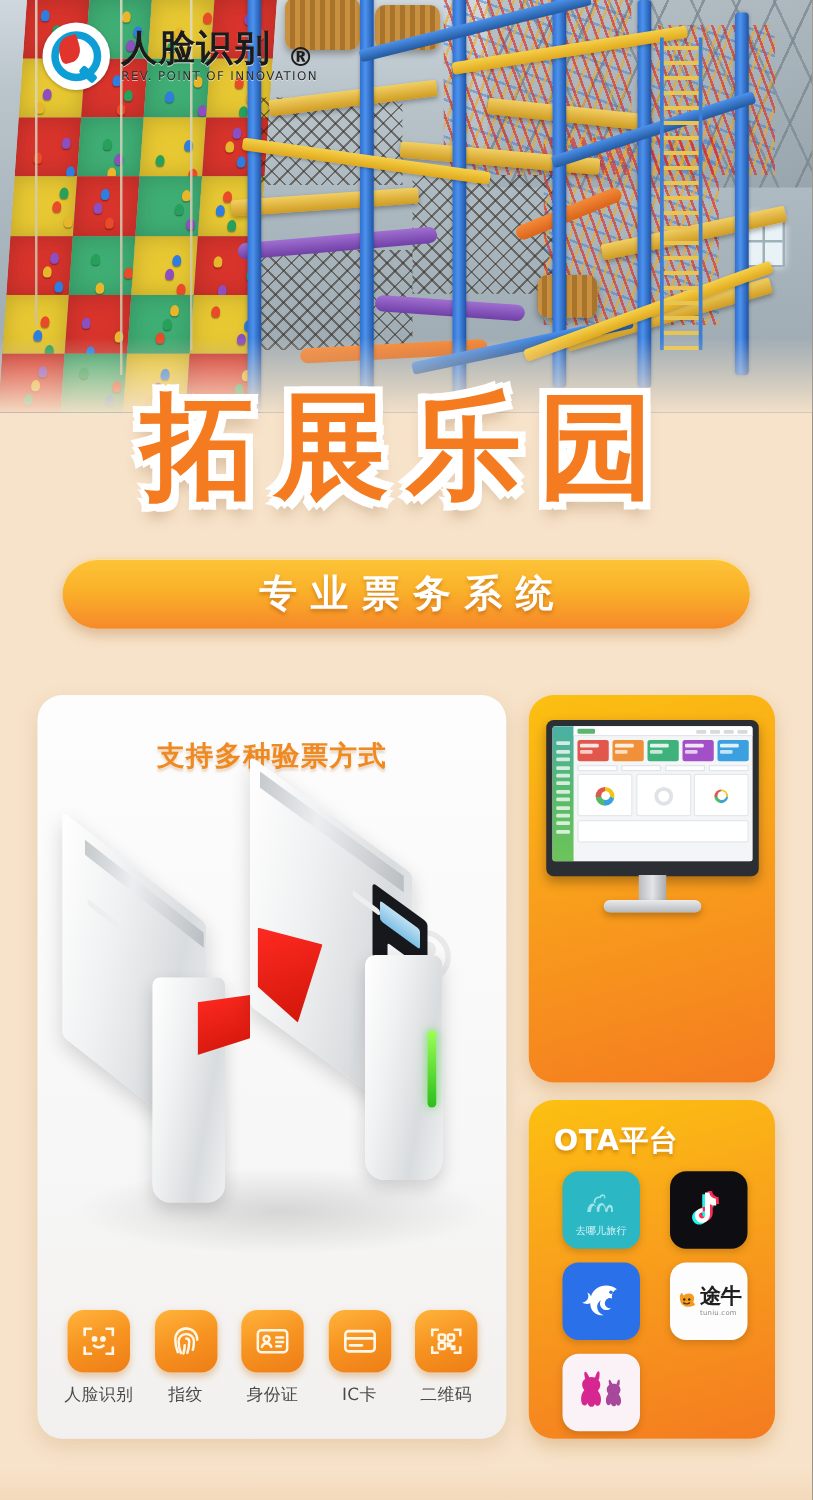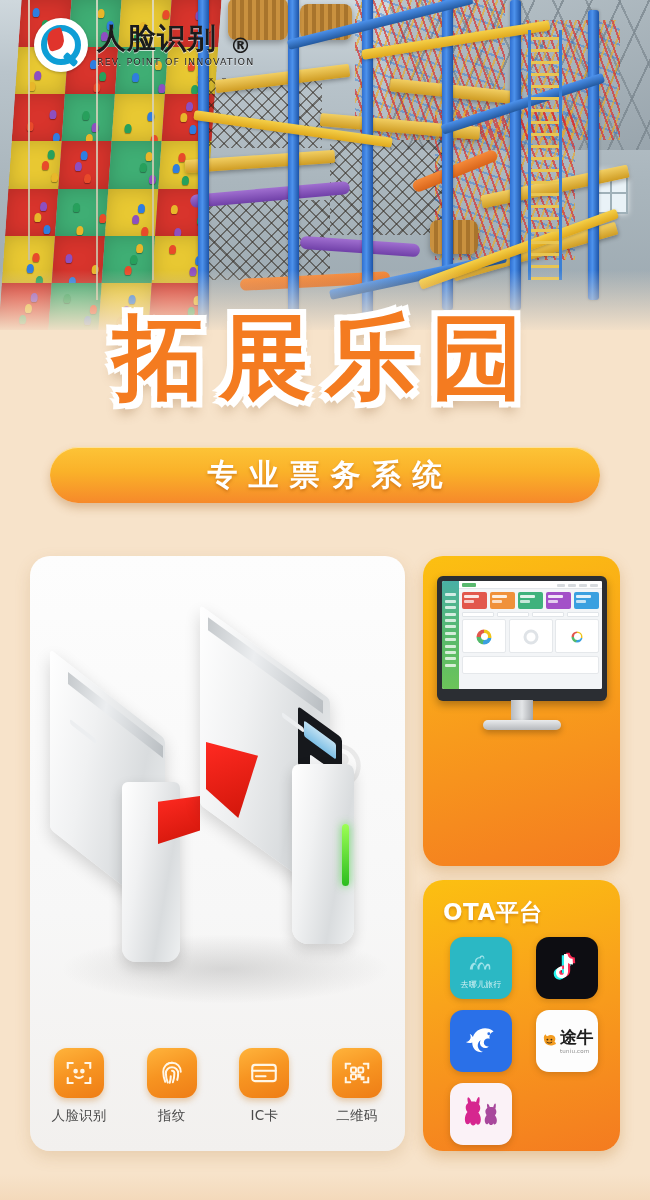--- a/index.html
+++ b/index.html
@@ -554,20 +554,21 @@
     </div>
     <div class="logo-r">®</div>
   </div>
 
   <div class="title-main">拓展乐园</div>
   <div class="title-banner">
     <span>专业票务系统</span>
   </div>
 
   <div class="card card-left">
+    <div class="card-left-title">支持多种验票方式</div>
     <div class="watermark">®</div>
 
     <div class="gates">
       <div class="gate-shadow" style="left:30px;top:300px;width:330px;height:70px;"></div>
 
       <div class="gate">
         <div class="gate-top" style="left:22px;top:38px;width:36px;height:70px;transform:skewY(38deg);border-radius:4px;"></div>
         <div class="gate-panel" style="left:22px;top:36px;width:40px;height:34px;transform:skewY(36deg) skewX(-2deg);border-radius:3px;"></div>
         <div class="gate-screen" style="left:28px;top:54px;width:28px;height:14px;transform:skewY(36deg);border-radius:2px;"></div>
         <div class="gate-reader" style="left:26px;top:39px;width:13px;height:8px;transform:skewY(36deg);"></div>
@@ -612,20 +613,31 @@
             <path d="M12 3.8c-4.2 0-7 3.2-7 7.2 0 3 .6 5.6 1.6 8"></path>
             <path d="M19 11c0-4-2.8-7.2-7-7.2-1.6 0-3 .5-4.2 1.3"></path>
             <path d="M8.6 19.6c-1-2.2-1.5-4.7-1.5-7.4 0-2.7 2.1-4.8 4.9-4.8s4.9 2.1 4.9 4.8c0 1.9-.2 3.6-.7 5.3"></path>
             <path d="M12 10.2c1.1 0 1.9.9 1.9 2 0 2.6-.4 5-1.2 7.2"></path>
             <path d="M10.2 19.8c.5-1.6.8-3.4.8-5.2"></path>
           </svg>
         </div>
         <div class="method-label">指纹</div>
       </div>
 
+      <div class="method">
+        <div class="method-icon">
+          <svg width="30" height="30" viewBox="0 0 24 24" fill="none" stroke="#fff6e6" stroke-width="1.6" stroke-linecap="round">
+            <rect x="2.6" y="5" width="18.8" height="14" rx="2.2"></rect>
+            <circle cx="8.2" cy="10.6" r="1.9"></circle>
+            <path d="M5.2 15.6c.5-1.6 1.7-2.4 3-2.4s2.5.8 3 2.4"></path>
+            <path d="M14.4 9.6h4.4M14.4 12.4h4.4M14.4 15.2h3"></path>
+          </svg>
+        </div>
+        <div class="method-label">身份证</div>
+      </div>
 
       <div class="method">
         <div class="method-icon">
           <svg width="30" height="30" viewBox="0 0 24 24" fill="none" stroke="#fff6e6" stroke-width="1.7" stroke-linecap="round">
             <rect x="2.6" y="5.5" width="18.8" height="13" rx="2.2"></rect>
             <path d="M2.6 10.2h18.8"></path>
             <path d="M5.6 14.6h7.6"></path>
           </svg>
         </div>
         <div class="method-label">IC卡</div>

